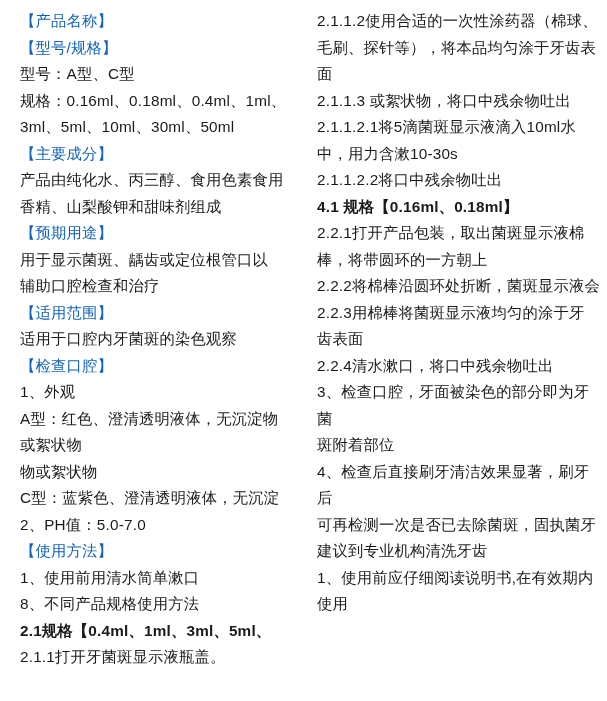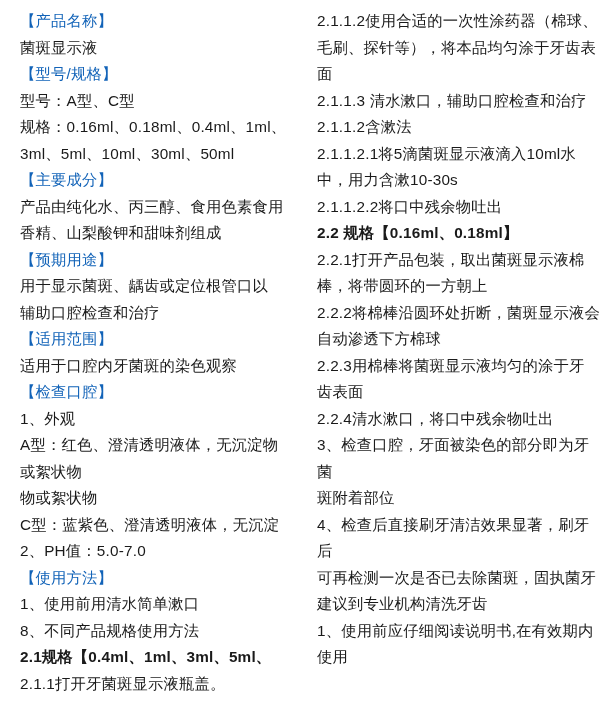--- a/index.html
+++ b/index.html
@@ -48,21 +48,20 @@
   .body-text {
     color: #1a1a1a;
   }
 </style>
 </head>
 <body>
 
 <div class="page">
   <div class="col" id="col-left">
       <div class="heading">【产品名称】</div>
-      <div class="line body-text">菌斑显示液</div>
       <div class="heading">【型号/规格】</div>
       <div class="line body-text">型号：A型、C型</div>
       <div class="line body-text">规格：0.16ml、0.18ml、0.4ml、1ml、</div>
       <div class="line body-text">3ml、5ml、10ml、30ml、50ml</div>
       <div class="heading">【主要成分】</div>
       <div class="line body-text">产品由纯化水、丙三醇、食用色素食用</div>
       <div class="line body-text">香精、山梨酸钾和甜味剂组成</div>
       <div class="heading">【预期用途】</div>
       <div class="line body-text">用于显示菌斑、龋齿或定位根管口以</div>
       <div class="line body-text">辅助口腔检查和治疗</div>
@@ -77,30 +76,28 @@
       <div class="line body-text">2、PH值：5.0-7.0</div>
       <div class="heading">【使用方法】</div>
       <div class="line body-text">1、使用前用清水简单漱口</div>
       <div class="line body-text">8、不同产品规格使用方法</div>
       <div class="line body-text bold">2.1规格【0.4ml、1ml、3ml、5ml、</div>
       <div class="line body-text">2.1.1打开牙菌斑显示液瓶盖。</div>
     </div>
   <div class="col" id="col-right">
       <div class="line body-text">2.1.1.2使用合适的一次性涂药器（棉球、</div>
       <div class="line body-text">毛刷、探针等），将本品均匀涂于牙齿表面</div>
-      <div class="line body-text">2.1.1.3 清水漱口，辅助口腔检查和治疗</div>
-      <div class="line body-text">2.1.1.2含漱法</div>
+      <div class="line body-text">2.1.1.3 或絮状物，将口中残余物吐出</div>
       <div class="line body-text">2.1.1.2.1将5滴菌斑显示液滴入10ml水</div>
       <div class="line body-text">中，用力含漱10-30s</div>
       <div class="line body-text">2.1.1.2.2将口中残余物吐出</div>
-      <div class="line body-text bold">2.2 规格【0.16ml、0.18ml】</div>
+      <div class="line body-text bold">4.1 规格【0.16ml、0.18ml】</div>
       <div class="line body-text">2.2.1打开产品包装，取出菌斑显示液棉</div>
       <div class="line body-text">棒，将带圆环的一方朝上</div>
       <div class="line body-text">2.2.2将棉棒沿圆环处折断，菌斑显示液会</div>
-      <div class="line body-text">自动渗透下方棉球</div>
       <div class="line body-text">2.2.3用棉棒将菌斑显示液均匀的涂于牙</div>
       <div class="line body-text">齿表面</div>
       <div class="line body-text">2.2.4清水漱口，将口中残余物吐出</div>
       <div class="line body-text">3、检查口腔，牙面被染色的部分即为牙菌</div>
       <div class="line body-text">斑附着部位</div>
       <div class="line body-text">4、检查后直接刷牙清洁效果显著，刷牙后</div>
       <div class="line body-text">可再检测一次是否已去除菌斑，固执菌牙</div>
       <div class="line body-text">建议到专业机构清洗牙齿</div>
       <div class="line body-text">1、使用前应仔细阅读说明书,在有效期内</div>
       <div class="line body-text">使用</div>

